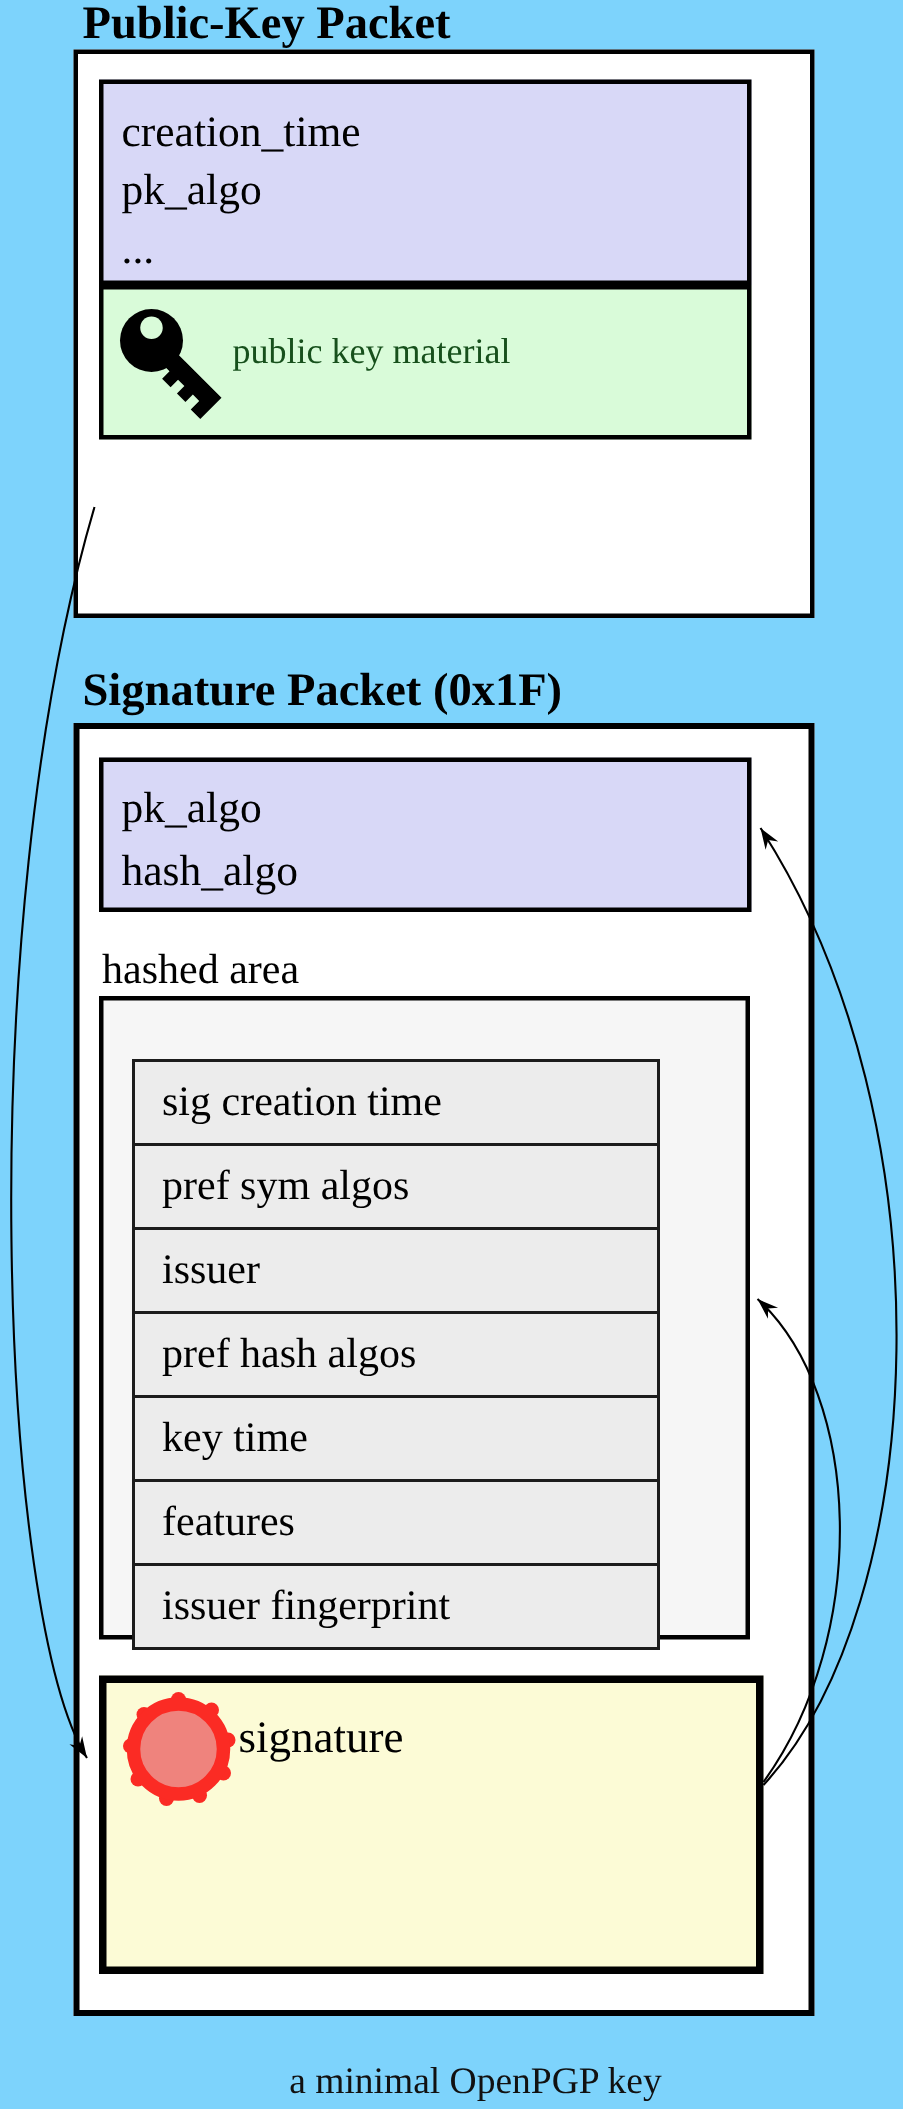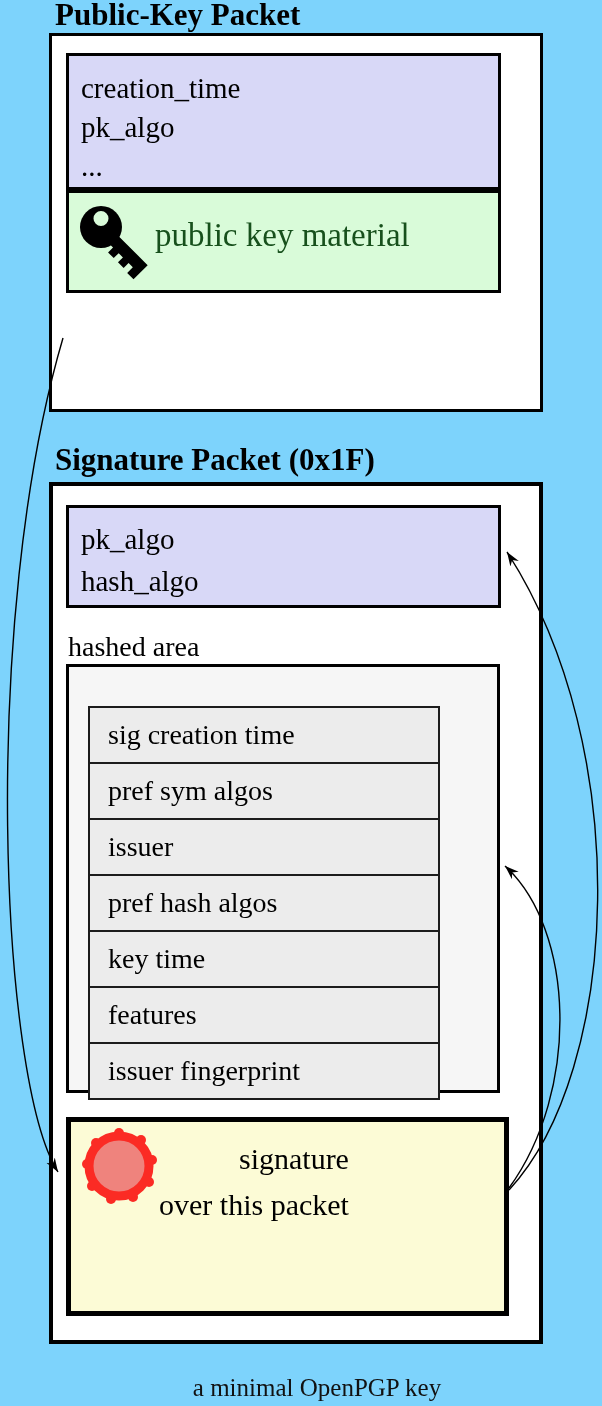--- a/index.html
+++ b/index.html
@@ -39,21 +39,21 @@
   .field-line { white-space: nowrap; }
 
   .material-box {
     background: #d9fbd9;
     border: 3px solid #000;
   }
   .material-label {
     position: absolute;
     left: 86px; top: 0; bottom: 13px;
     display: flex; align-items: center;
-    font-size: 33px;
+    font-size: 24px;
     color: #17501c;
     white-space: nowrap;
   }
 
   .hashed-label {
     font-size: 28px;
     line-height: 32px;
     white-space: nowrap;
   }
   .hashed-box {
@@ -167,21 +167,20 @@
       <circle class="seal-bump" cx="70" cy="58" r="5"></circle>
       <circle class="seal-bump" cx="54" cy="73" r="5"></circle>
       <circle class="seal-bump" cx="32" cy="75" r="5"></circle>
       <circle class="seal-bump" cx="13" cy="62" r="5"></circle>
       <circle class="seal-bump" cx="8" cy="40" r="5"></circle>
       <circle class="seal-bump" cx="17" cy="19" r="5"></circle>
       <circle class="seal-ring" cx="40" cy="42" r="30" fill="#ef837d"></circle>
     </svg>
     <div class="sig-text">
       <div class="sig-line">signature</div>
-      <div class="sig-line">over this packet</div>
     </div>
   </div>
 
   <svg class="arrow-layer" viewBox="0 0 602 1406">
     <defs>
       <marker id="arrowhead" markerUnits="userSpaceOnUse" markerWidth="15" markerHeight="12" refX="14" refY="6" orient="auto">
         <path d="M14,6 L0,1 L4.5,6 L0,11 Z" fill="#000"></path>
       </marker>
     </defs>
     <path class="arrow-path" marker-end="url(#arrowhead)" d="M 63,338 C -20,620 0,1080 58,1172"></path>

